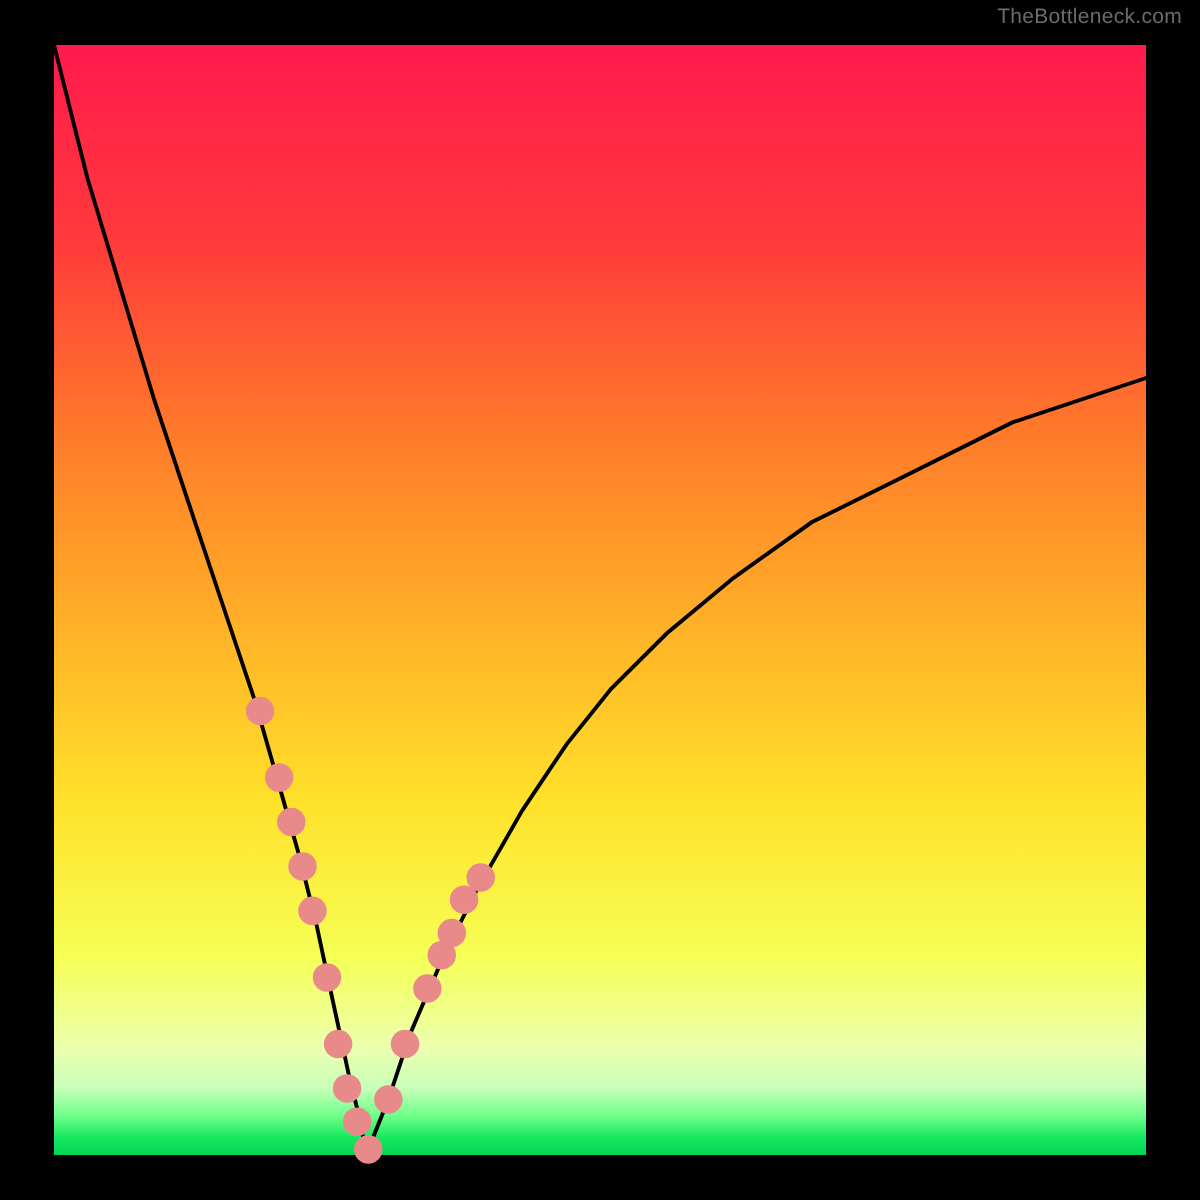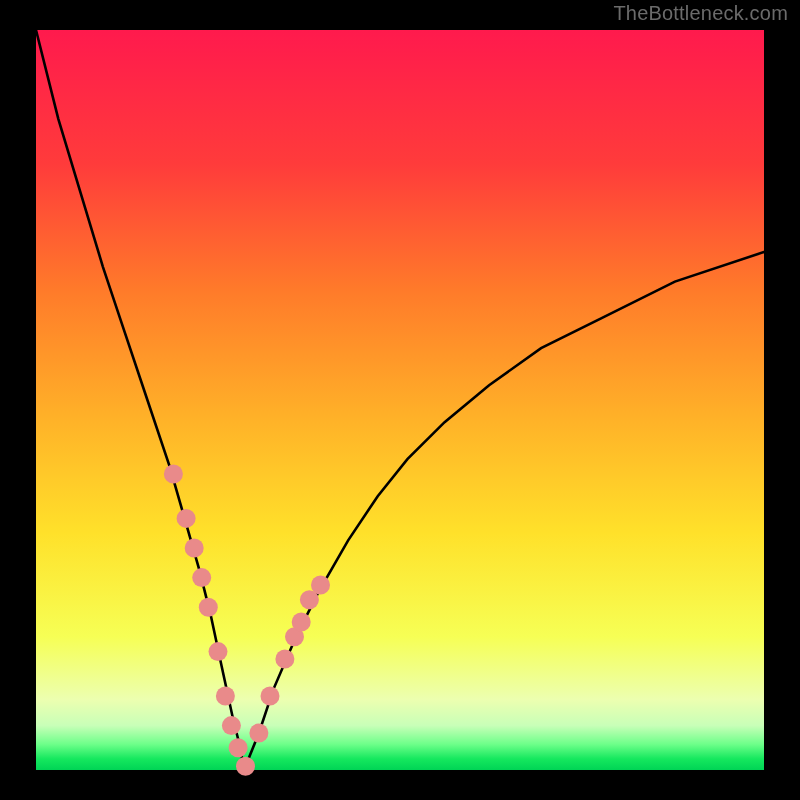--- a/index.html
+++ b/index.html
@@ -15,21 +15,21 @@
     position: relative;
     width: 800px;
     height: 800px;
     background: #000;
   }
   .watermark {
     position: absolute;
     top: 2px;
     right: 12px;
     color: #6b6b6b;
-    font-size: 20px;
+    font-size: 14px;
     font-weight: 400;
     letter-spacing: 0.2px;
     z-index: 20;
     user-select: none;
   }
   svg.plot {
     position: absolute;
     left: 0;
     top: 0;
   }

